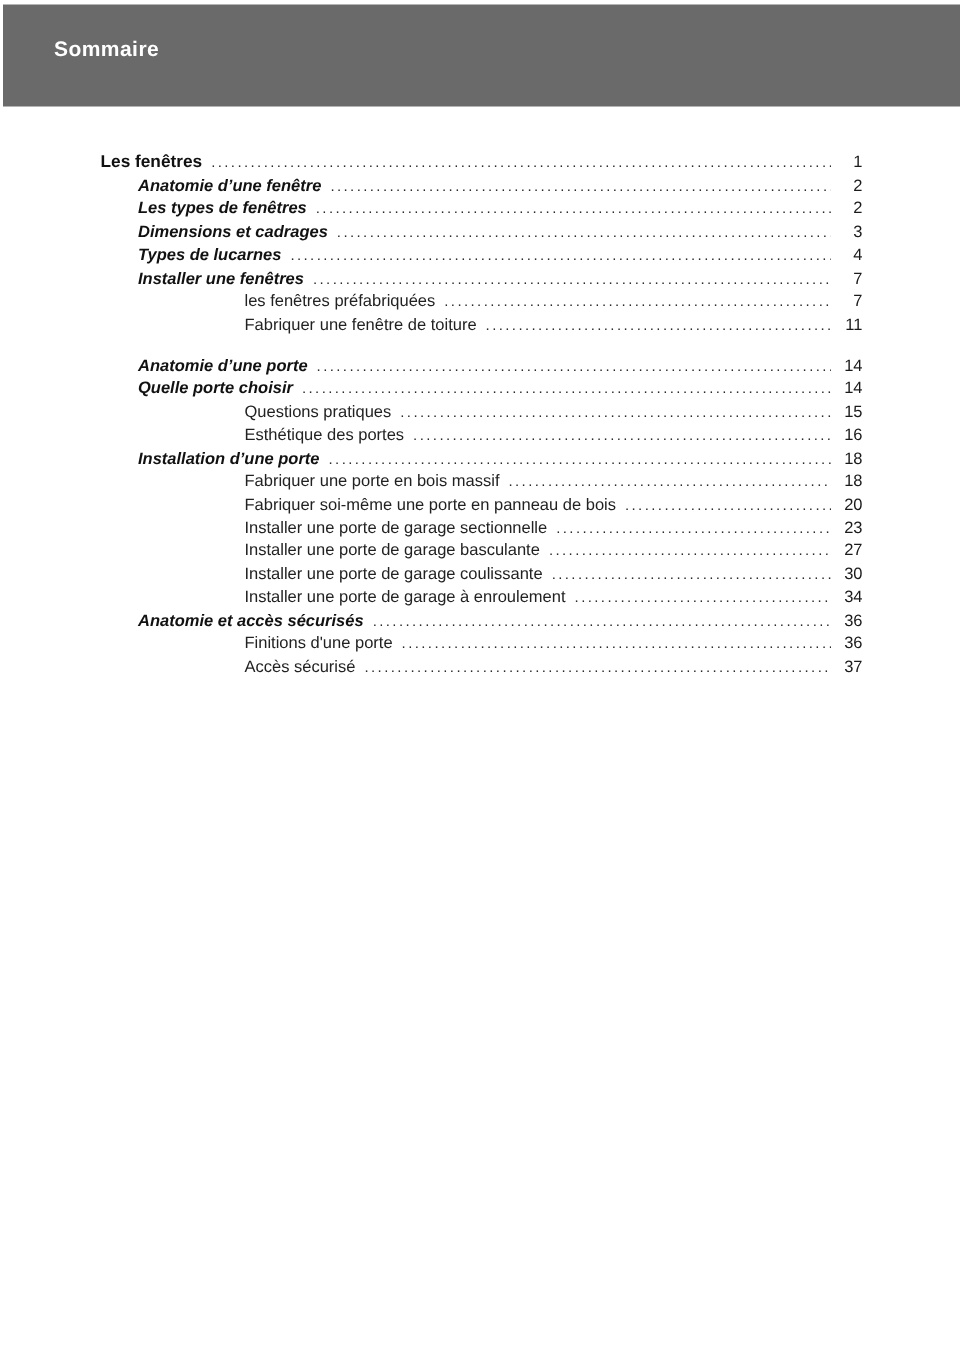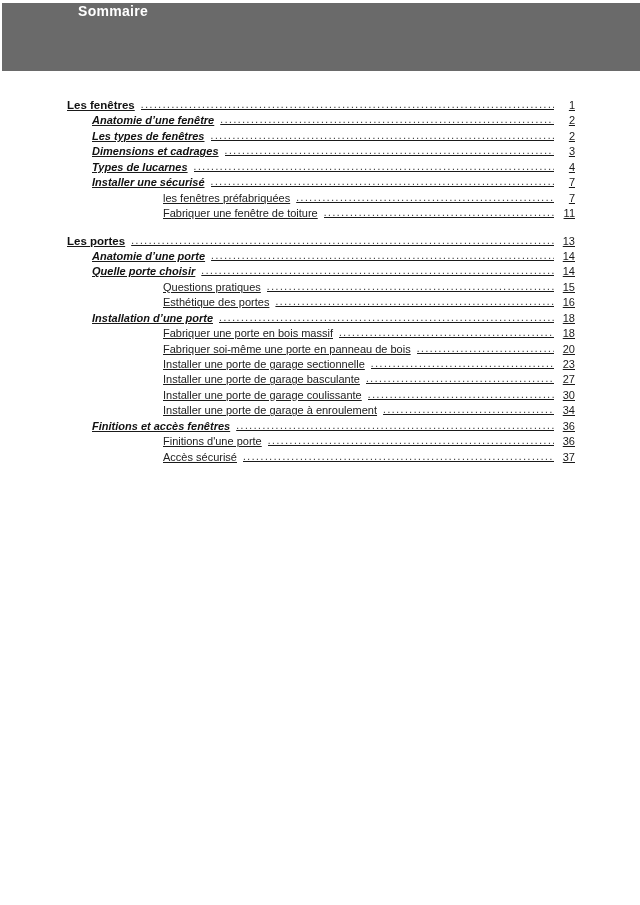--- a/index.html
+++ b/index.html
@@ -7,32 +7,32 @@
     width:640px; height:905px;
     background:#ffffff;
     font-family:"Liberation Sans", sans-serif;
     color:#1a1a1a;
     position:relative;
     overflow:hidden;
   }
   .header-bar {
     position:absolute; left:2px; top:3px; width:638px; height:68px;
     box-sizing:border-box;
-    display:flex; align-items:flex-start;
-    padding:0 0 11px 76px;
+    display:flex; align-items:center;
+    padding:0 0 11px 34px;
   }
   .page-title {
     color:#ffffff; font-weight:bold; font-size:14px; letter-spacing:0.3px;
   }
   .toc {
     position:absolute; left:67px; top:99px; width:508px;
   }
   .toc-section + .toc-section { margin-top:12px; }
   .toc-row {
-    display:flex; align-items:flex-start; height:15.45px;text-decoration:underline;
+    display:flex; align-items:flex-end; height:15.45px;
   }
   .toc-row .label { white-space:nowrap; }
   .lvl1 .label { font-weight:bold; font-size:11.5px; color:#111; }
   .lvl2 { padding-left:25px; }
   .lvl2 .label { font-weight:bold; font-style:italic; font-size:11px; color:#111; }
   .lvl3 { padding-left:48px; }
   .lvl3 .label { font-size:11px; color:#222;margin-left:48px; }
   .leader {
     flex:1 1 auto; overflow:hidden; white-space:nowrap;
     font-size:10px; letter-spacing:1.6px;
@@ -74,41 +74,36 @@
     <span class="label">Dimensions et cadrages</span>
     <span class="leader"></span>
     <span class="pagenum">3</span>
   </div>
       <div class="toc-row lvl2">
     <span class="label">Types de lucarnes</span>
     <span class="leader"></span>
     <span class="pagenum">4</span>
   </div>
       <div class="toc-row lvl2">
-    <span class="label">Installer une sécurisé</span>
+    <span class="label">Installer une fenêtres</span>
     <span class="leader"></span>
     <span class="pagenum">7</span>
   </div>
       <div class="toc-row lvl3">
     <span class="label">les fenêtres préfabriquées</span>
     <span class="leader"></span>
     <span class="pagenum">7</span>
   </div>
       <div class="toc-row lvl3">
     <span class="label">Fabriquer une fenêtre de toiture</span>
     <span class="leader"></span>
     <span class="pagenum">11</span>
   </div>
     </div>
     <div class="toc-section">
-      <div class="toc-row lvl1">
-    <span class="label">Les portes</span>
-    <span class="leader"></span>
-    <span class="pagenum">13</span>
-  </div>
       <div class="toc-row lvl2">
     <span class="label">Anatomie d’une porte</span>
     <span class="leader"></span>
     <span class="pagenum">14</span>
   </div>
       <div class="toc-row lvl2">
     <span class="label">Quelle porte choisir</span>
     <span class="leader"></span>
     <span class="pagenum">14</span>
   </div>
@@ -151,21 +146,21 @@
     <span class="label">Installer une porte de garage coulissante</span>
     <span class="leader"></span>
     <span class="pagenum">30</span>
   </div>
       <div class="toc-row lvl3">
     <span class="label">Installer une porte de garage à enroulement</span>
     <span class="leader"></span>
     <span class="pagenum">34</span>
   </div>
       <div class="toc-row lvl2">
-    <span class="label">Finitions et accès fenêtres</span>
+    <span class="label">Anatomie et accès sécurisés</span>
     <span class="leader"></span>
     <span class="pagenum">36</span>
   </div>
       <div class="toc-row lvl3">
     <span class="label">Finitions d'une porte</span>
     <span class="leader"></span>
     <span class="pagenum">36</span>
   </div>
       <div class="toc-row lvl3">
     <span class="label">Accès sécurisé</span>

